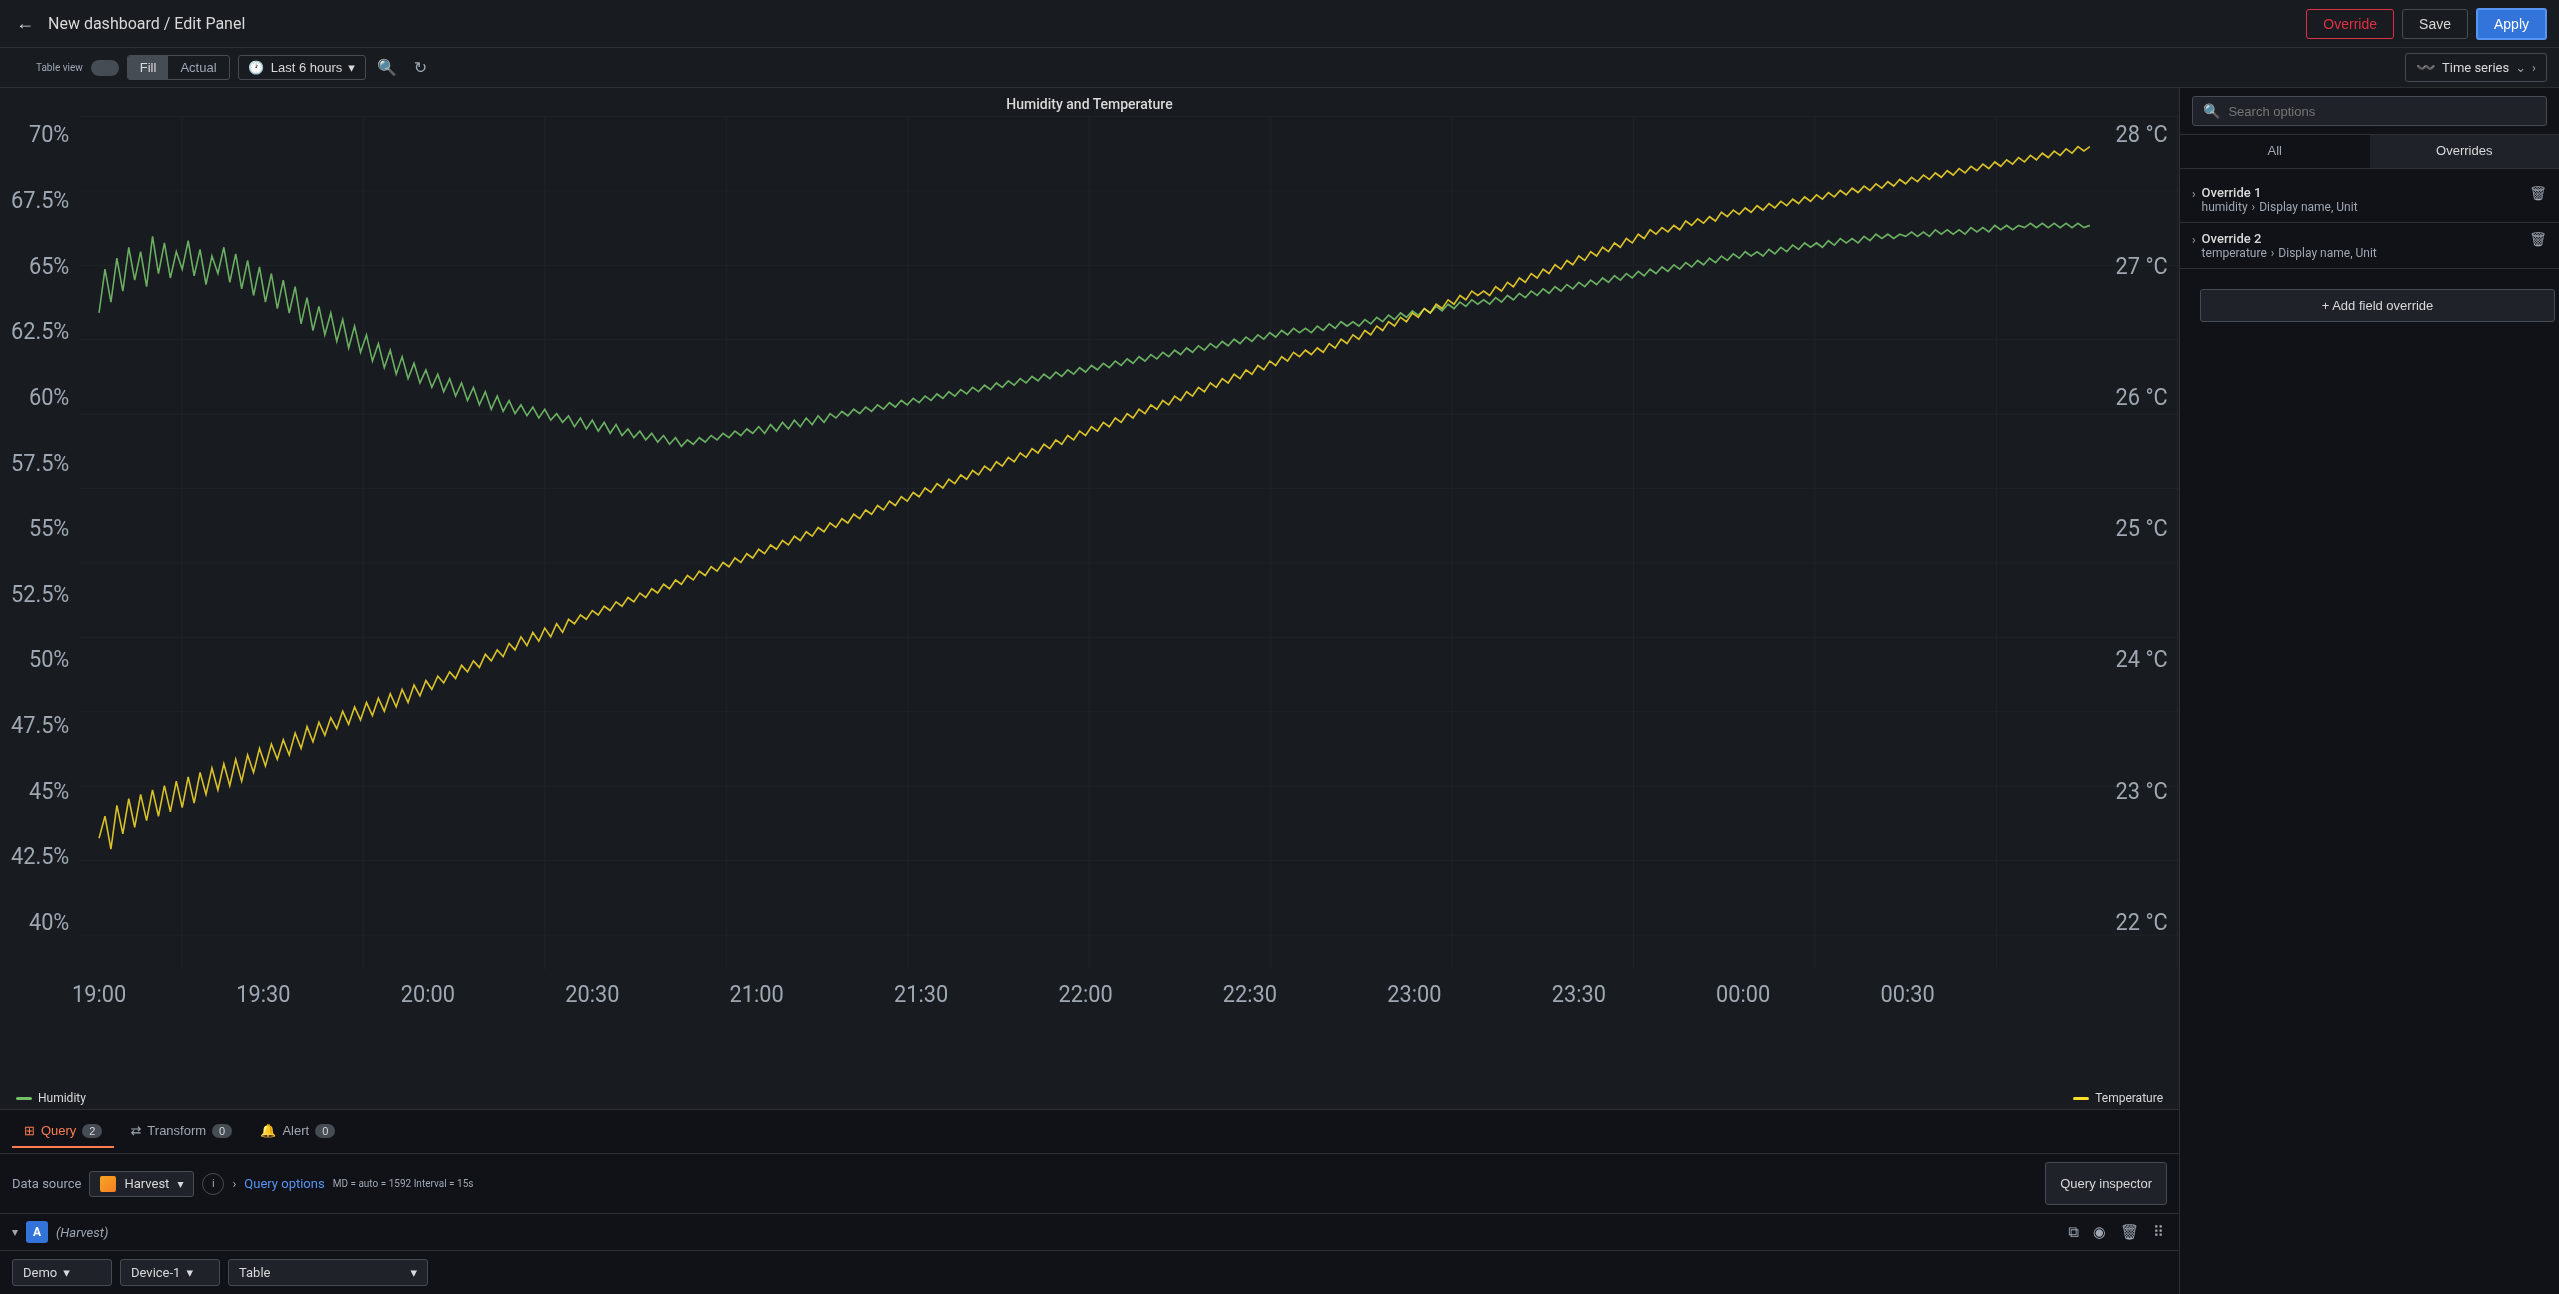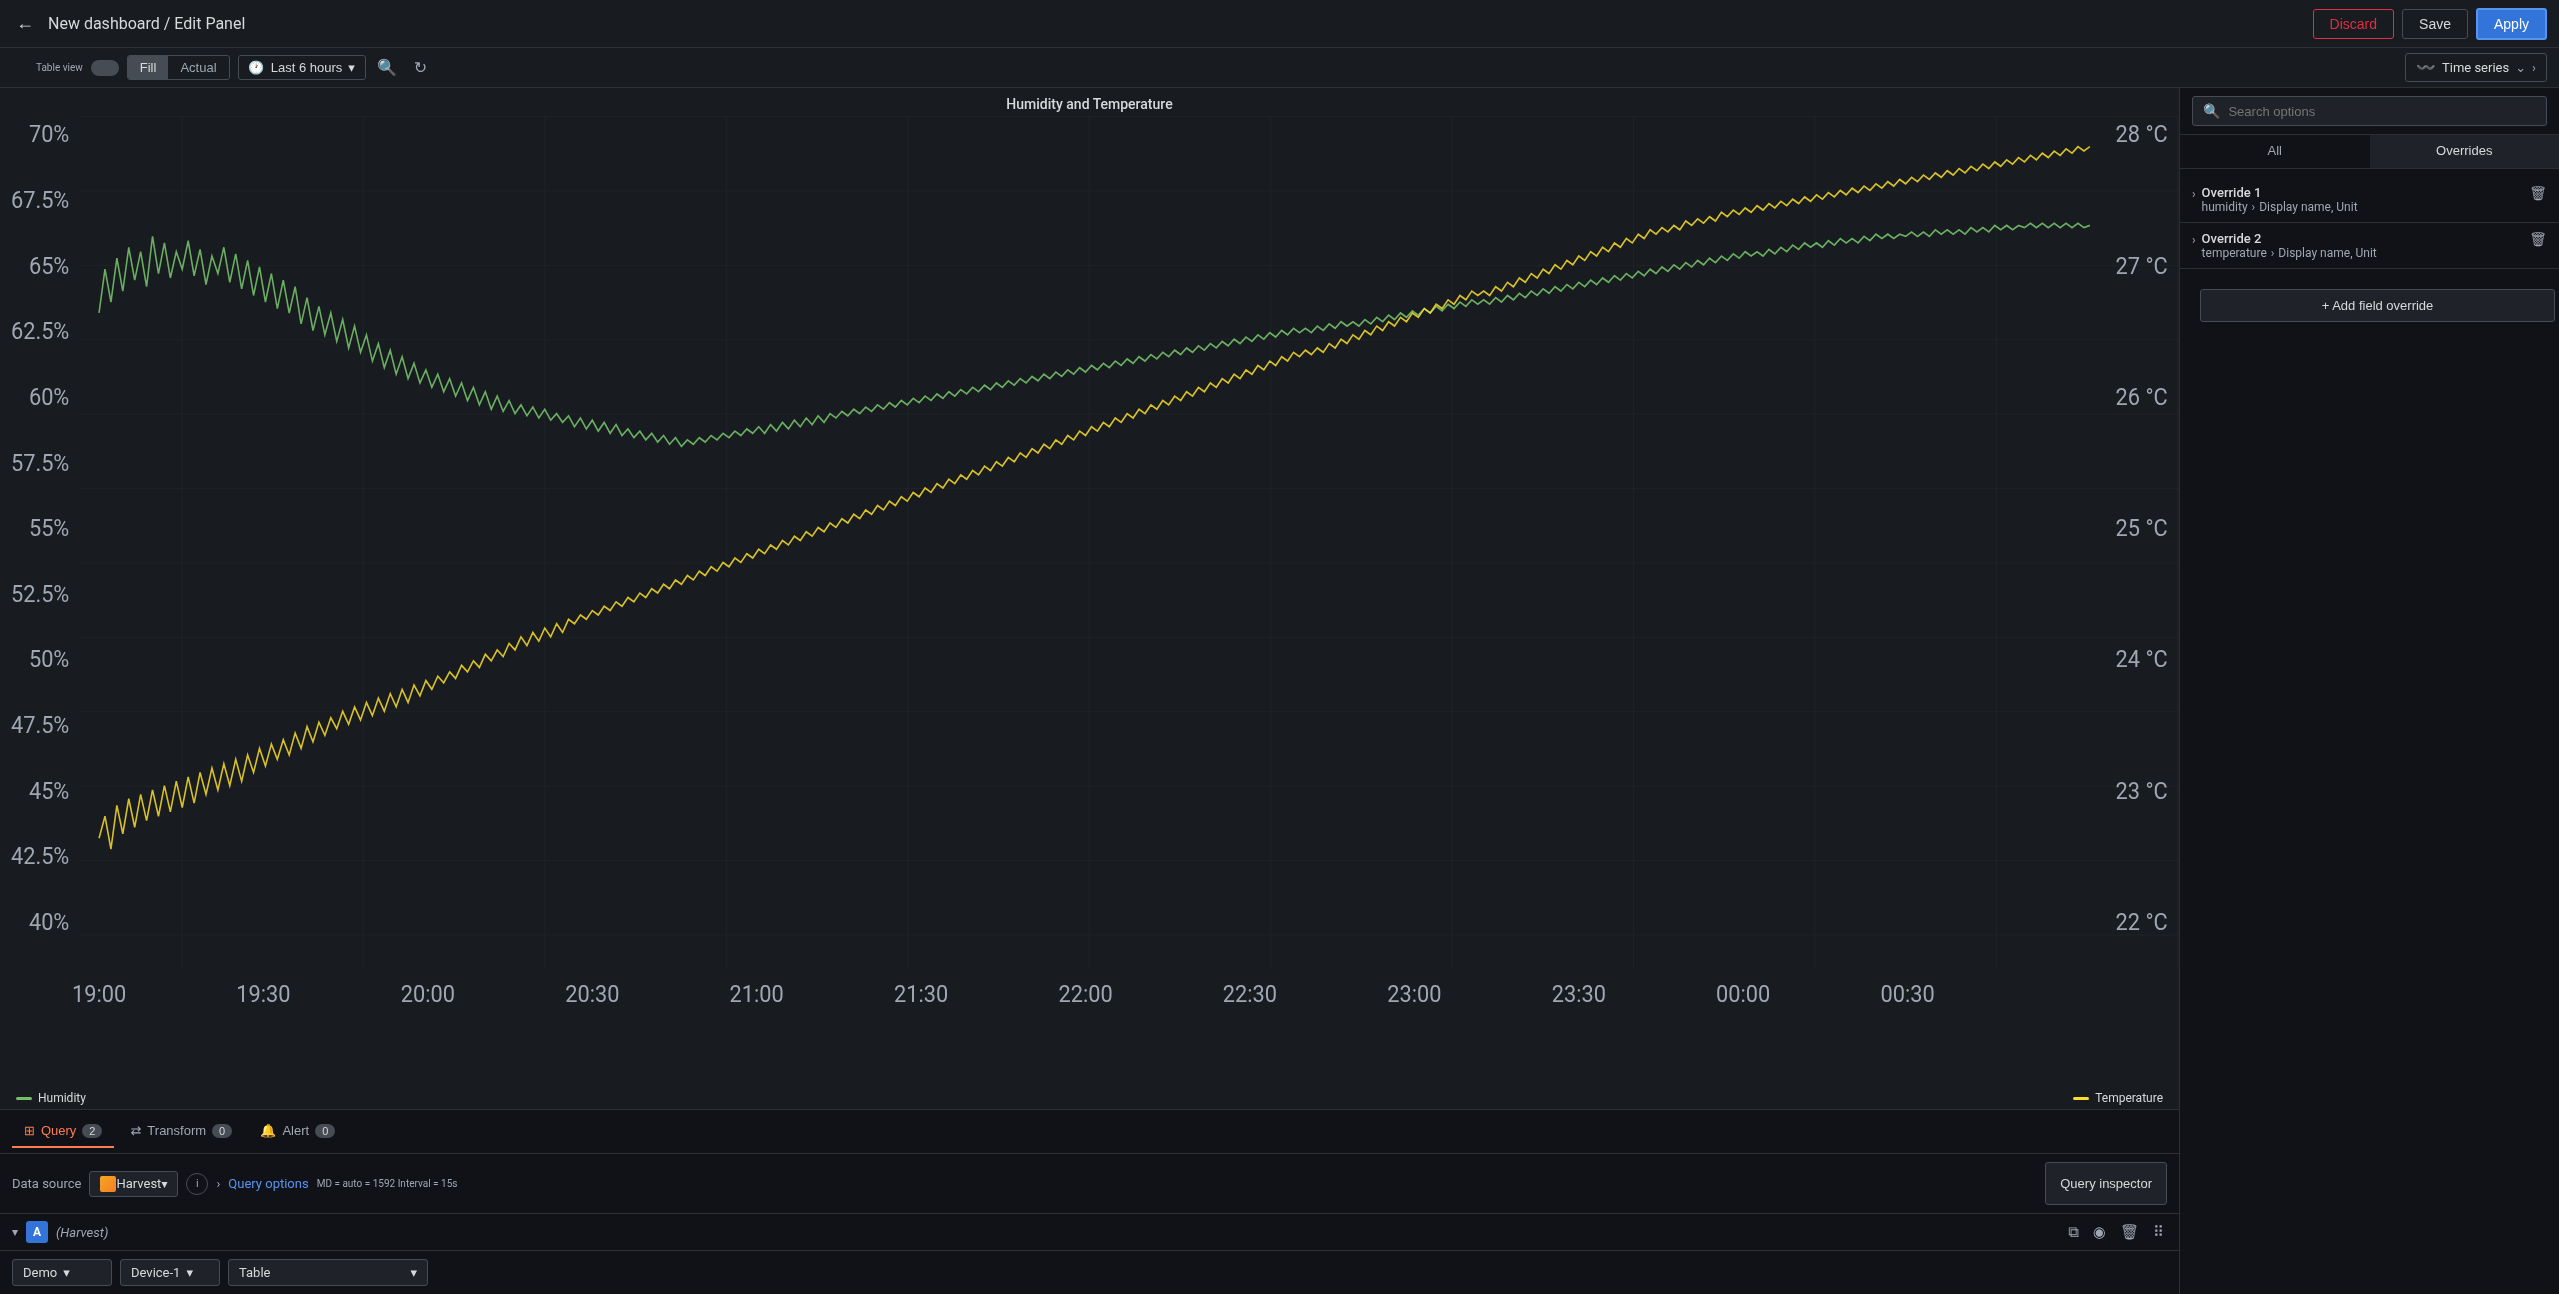--- a/index.html
+++ b/index.html
@@ -265,21 +265,21 @@
       gap: 8px;
       border-bottom: 1px solid #2c3033;
     }
     .ds-label {
       font-size: 13px;
       color: #9fa7b3;
     }
     .ds-selector {
       display: flex;
       align-items: center;
-      gap: 0;
+      gap: 8px;
       background: #1f2329;
       border: 1px solid #464c54;
       border-radius: 3px;
       padding: 4px 10px;
       cursor: pointer;
       font-size: 13px;
       color: #d8d9da;
     }
     .info-icon {
       background: none;
@@ -515,21 +515,21 @@
   </style>
 </head>
 <body>
 
 <div class="top-header">
   <div class="top-header-left">
     <button class="back-btn">←</button>
     <span class="header-title">New dashboard / Edit Panel</span>
   </div>
   <div class="top-header-right">
-    <button class="btn-discard">Discard</button>
+    <button class="btn-discard">Override</button>
     <button class="btn-save">Save</button>
     <button class="btn-apply">Apply</button>
   </div>
 </div>
 
 <div class="toolbar">
   <div class="toolbar-left">
     <span class="table-view-label">Table view</span>
     <span class="toggle-circle"></span>
     <div class="fill-actual-btns">

